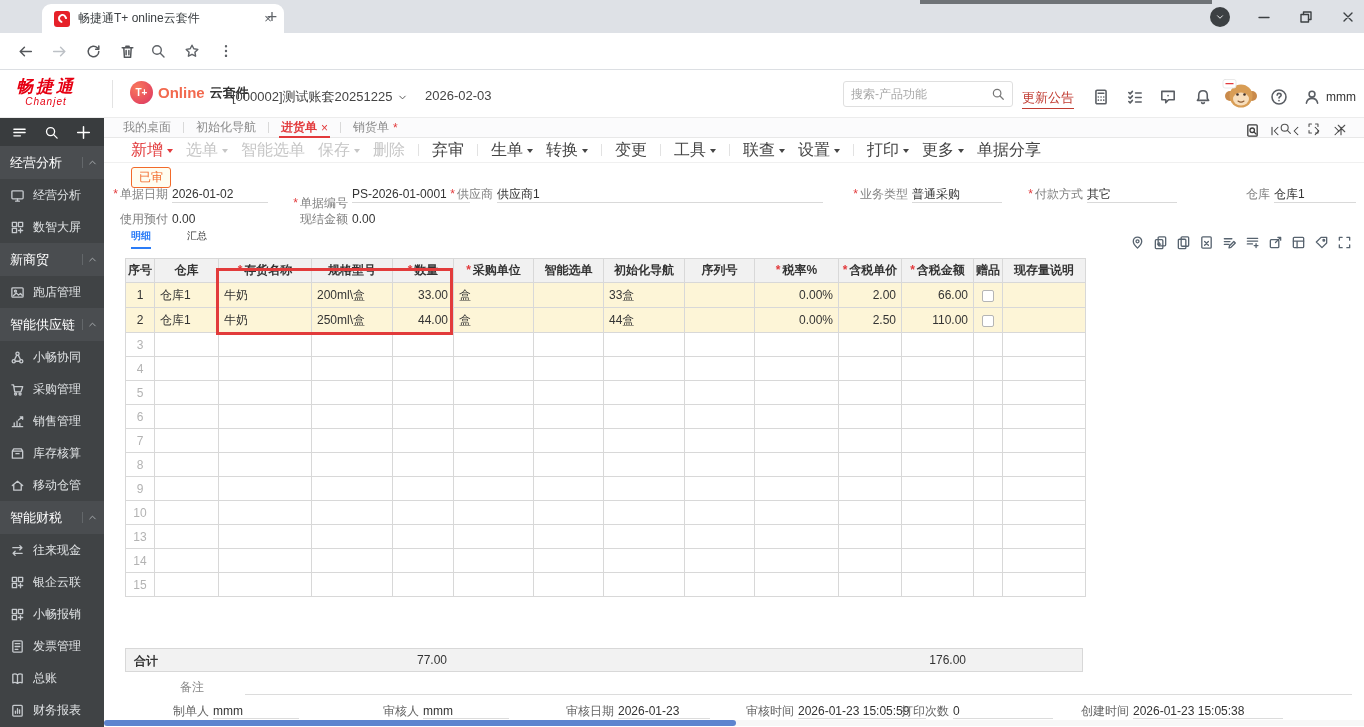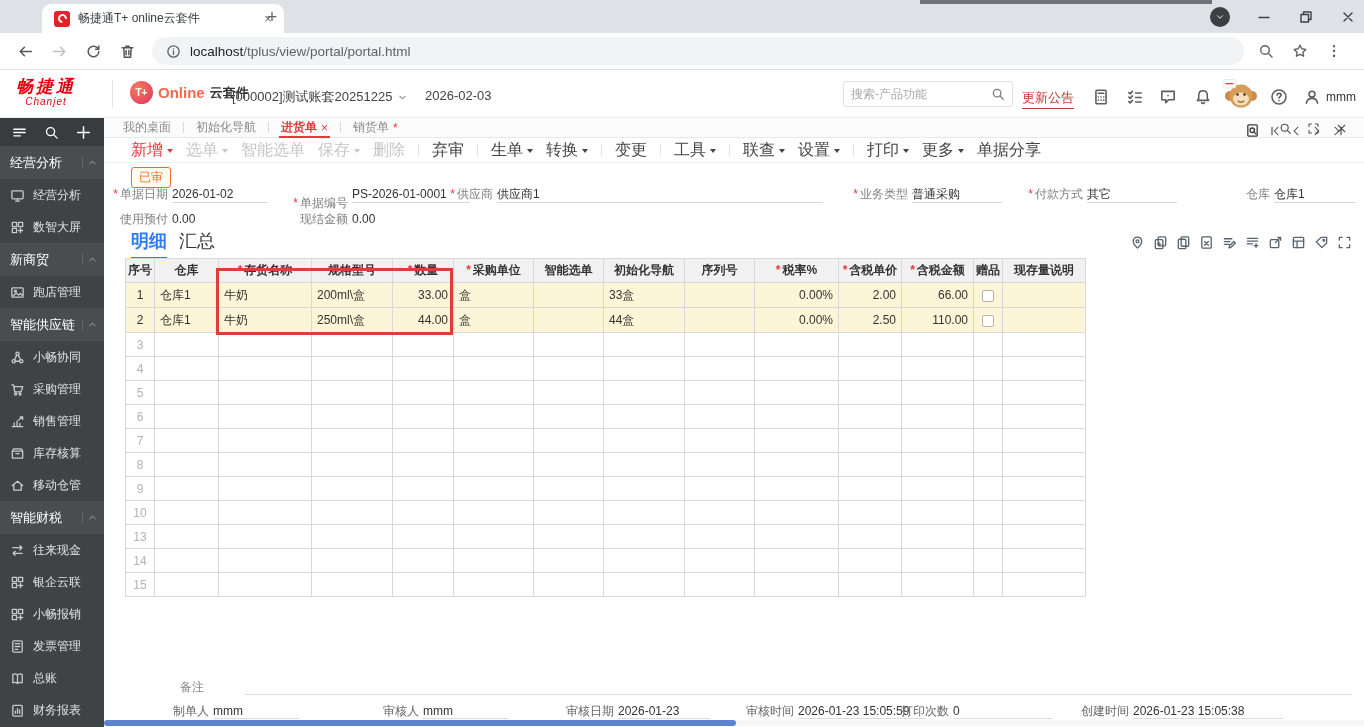--- a/index.html
+++ b/index.html
@@ -94,21 +94,21 @@
 .nav-icons .icon{width:12px;height:12px}
 .nav-icons .icon.doc{width:15px;height:15px}
 
 .status-badge{position:absolute;left:27px;top:49px;border:1px solid #f26a2a;color:#f26a2a;background:#fffdf0;padding:1px 7px;border-radius:3px;font-size:12px}
 
 .f-label{position:absolute;height:18px;line-height:18px;color:#808080;text-align:right;white-space:nowrap}
 .f-value{position:absolute;height:18px;line-height:18px;color:#333;white-space:nowrap}
 .f-value.u{border-bottom:1px solid #d9d9d9}
 .req{color:#e23a3c;font-style:normal;margin-right:2px}
 
-.detail-tabs{position:absolute;left:27px;top:111px;display:flex;gap:12px;font-size:18px;color:#333}
+.detail-tabs{position:absolute;left:27px;top:111px;display:flex;gap:36px;font-size:10px;color:#333}
 .dt-tab{padding-bottom:6px}
 .dt-tab.active{color:#2b7cf7;font-weight:700;border-bottom:2px solid #2b7cf7;padding-bottom:4px}
 .detail-icons{position:absolute;right:12px;top:117px;display:flex;gap:8px;color:#57636f}
 .detail-icons .icon{width:15px;height:15px}
 
 .grid{position:absolute;left:21px;top:140px;border-collapse:collapse;table-layout:fixed;font-size:12px}
 .grid th,.grid td{border:1px solid #d8d8d8;padding:0 5px;overflow:hidden;white-space:nowrap}
 .grid th{height:24px;background:#f1f1f1;font-weight:700;color:#333;text-align:center;padding:0 2px}
 .grid td{height:24px}
 .grid tr.data td{height:25px;background:#fdf5d7}
@@ -189,29 +189,20 @@
     <span class="addr-ic icon">
         <svg viewBox="0 0 16 16">
           <path d="M13 8a5 5 0 1 1-1.4-3.5M13 2.8v3h-3"></path>
         </svg>
       </span>
     <span class="addr-ic icon">
         <svg viewBox="0 0 16 16">
           <path d="M3 4.5h10M6.5 4.5V3h3v1.5M4.5 4.5l.6 9h5.8l.6-9M6.7 7v4M9.3 7v4"></path>
         </svg>
       </span>
-    <div class="url-pill">
-      <span class="icon">
-          <svg viewBox="0 0 16 16">
-            <circle cx="8" cy="8" r="6"></circle>
-            <path d="M8 7.4V11M8 5.1v.2"></path>
-          </svg>
-        </span>
-      <span class="url-text"><span class="url-host">localhost</span><span class="url-path">/tplus/view/portal/portal.html</span></span>
-    </div>
     <div class="addr-right">
       <span class="icon">
           <svg viewBox="0 0 16 16">
             <circle cx="7" cy="7" r="4.3"></circle>
             <path d="M10.3 10.3L14 14"></path>
           </svg>
         </span>
       <span class="icon">
           <svg viewBox="0 0 16 16">
             <path d="M8 2.2l1.8 3.6 4 .6-2.9 2.8.7 4L8 11.3 4.4 13.2l.7-4L2.2 6.4l4-.6z"></path>
@@ -965,20 +956,25 @@
             <td></td>
             <td></td>
             <td></td>
             <td></td>
             <td></td>
           </tr>
         </tbody>
       </table>
     <div class="red-box"></div>
 
+    <div class="total-row">
+      <span class="total-label">合计</span>
+      <span class="total-qty">77.00</span>
+      <span class="total-amount">176.00</span>
+    </div>
 
     <span class="remark-label">备注</span>
     <span class="remark-line"></span>
     <div id="bottom-fields">
         <span class="b-label" style="left:61px;width:44px">制单人</span>
         <span class="b-value" style="left:109px;width:86px">mmm</span>
         <span class="b-label" style="left:271px;width:44px">审核人</span>
         <span class="b-value" style="left:319px;width:86px">mmm</span>
         <span class="b-label" style="left:454px;width:56px">审核日期</span>
         <span class="b-value" style="left:514px;width:92px">2026-01-23</span>

